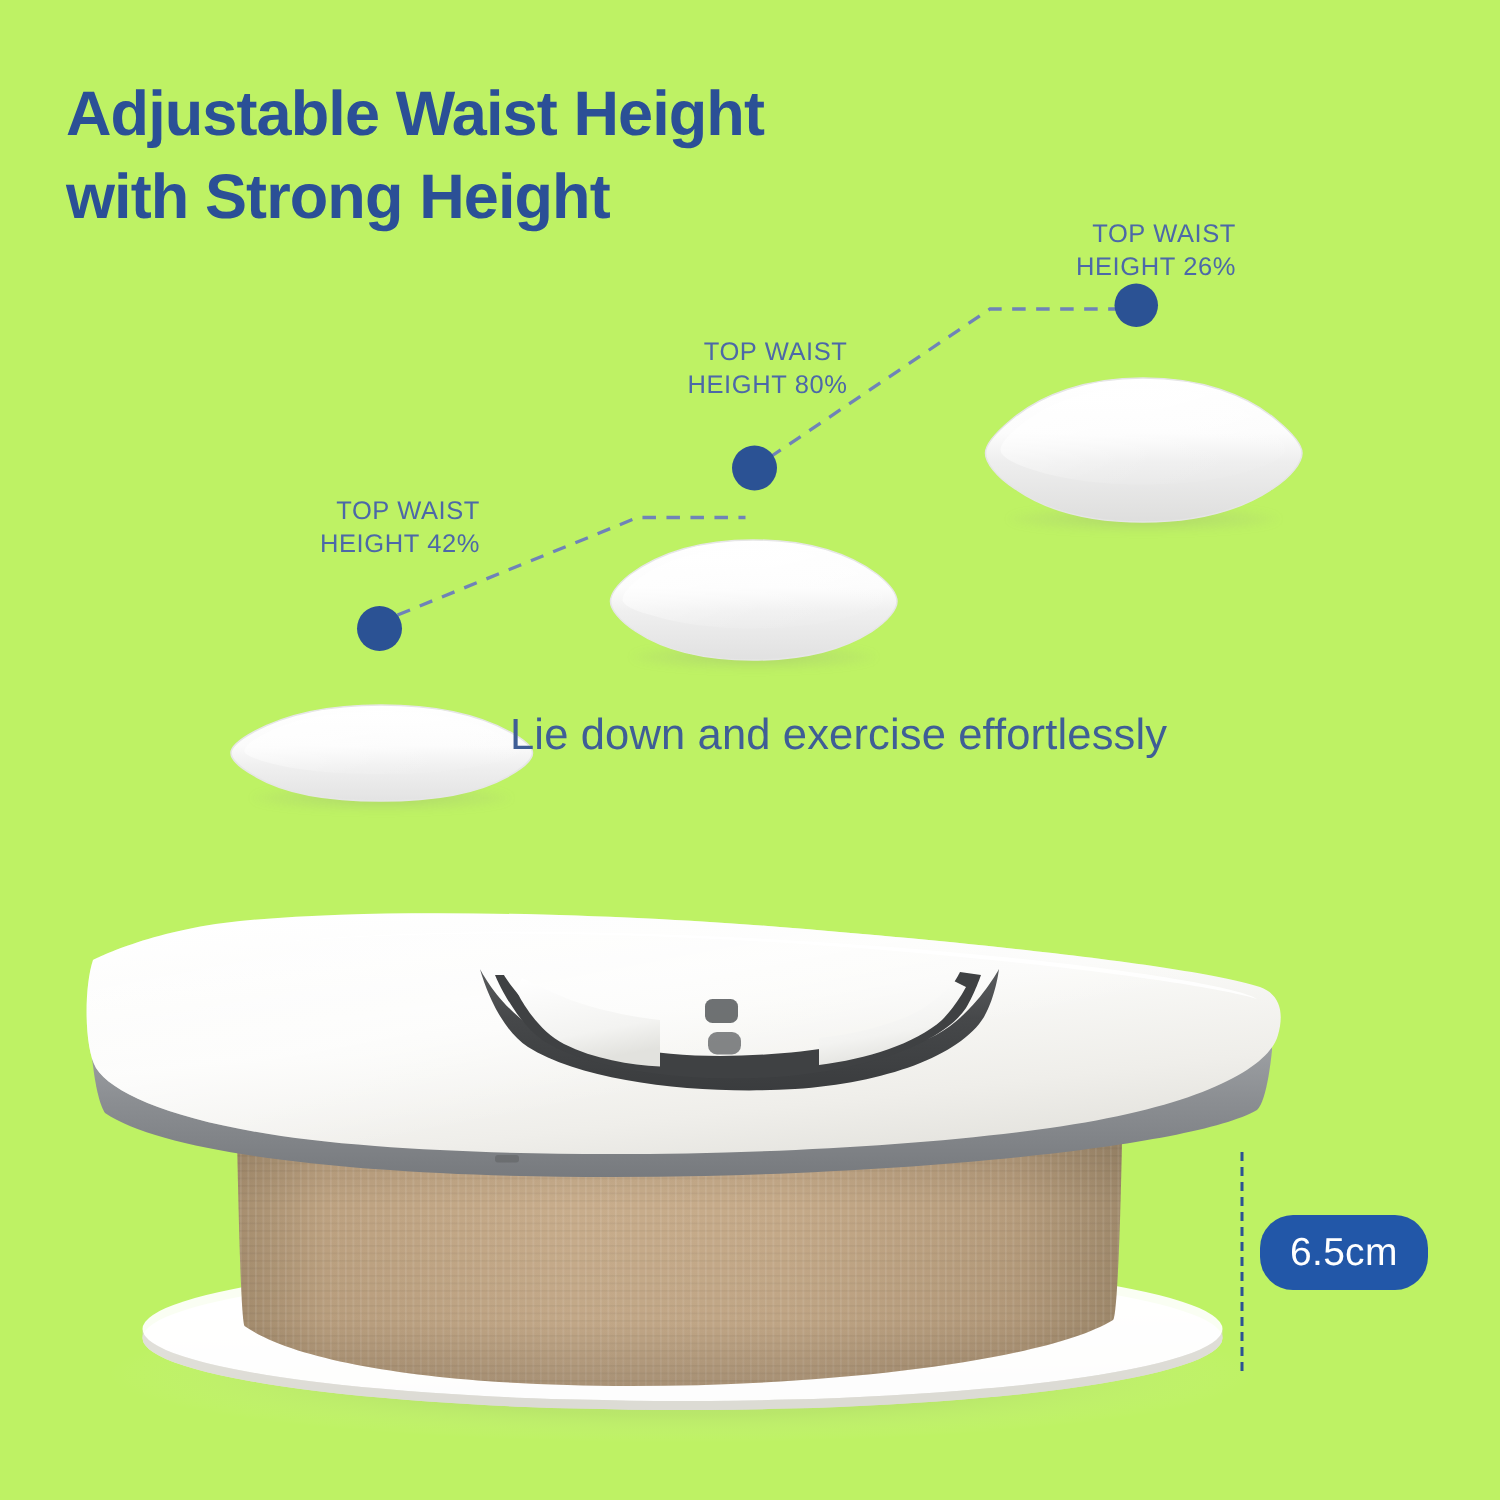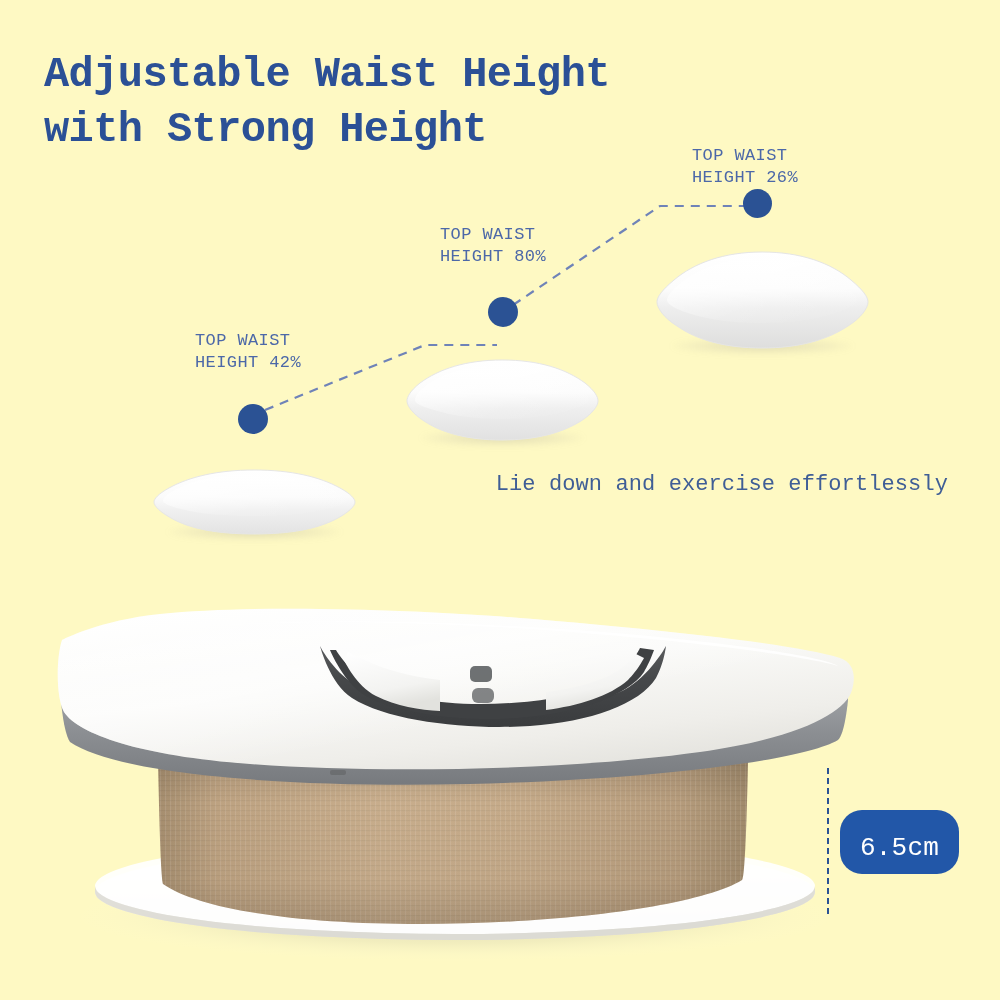--- a/index.html
+++ b/index.html
@@ -4,23 +4,23 @@
 <style>
   html, body {
     margin: 0;
     padding: 0;
     background: #ffffff;
   }
   #page {
     position: relative;
     width: 1000px;
     height: 1000px;
-    background: #fef9c3;
+    background: #bef264;
     overflow: hidden;
-    font-family: Liberation Mono, monospace;
+    font-family: Liberation Sans, sans-serif;
   }
 
   
   #headline {
     position: absolute;
     left: 44px;
     top: 48px;
     width: 600px;
     color: #2b5096;
     font-size: 42px;
@@ -38,21 +38,21 @@
     width: 1000px;
     height: 620px;
   }
   #diagram svg { position: absolute; left: 0; top: 0; }
 
   .step-label {
     position: absolute;
     color: #4c68a8;
     font-size: 17px;
     line-height: 1.28;
-    text-align: left;
+    text-align: right;
     letter-spacing: 0.4px;
     white-space: nowrap;
   }
   .step-label .l2 { display: block; }
 
   .step-dot {
     position: absolute;
     border-radius: 50%;
     background: #2b5294;
   }
@@ -74,26 +74,25 @@
   }
   .pillow .body {
     position: absolute;
     left: 0; top: 0;
     width: 100%; height: 100%;
   }
 
   
   #body-copy {
     position: absolute;
-    right: 52px;
+    right: 40px;
     top: 468px;
     width: 620px;
-    text-align: right;
     color: #3f5e96;
-    font-size: 22px;
+    font-size: 29px;
     line-height: 1.52;
     letter-spacing: 0.1px;
   }
   #body-copy .line { display: block; white-space: nowrap; }
 
   
   #product {
     position: absolute;
     left: 0;
     top: 580px;
@@ -108,21 +107,21 @@
     left: 827px;
     top: 768px;
     width: 0;
     height: 146px;
     border-left: 2px dashed #2b5294;
   }
   #badge {
     position: absolute;
     left: 840px;
     top: 810px;
-    padding: 25px 20px 13px 20px;
+    padding: 11px 20px 13px 20px;
     background: #2257a8;
     border-radius: 22px;
     color: #ffffff;
     font-size: 26px;
     letter-spacing: 0.2px;
     line-height: 1;
   }
 </style>
 </head>
 <body>

